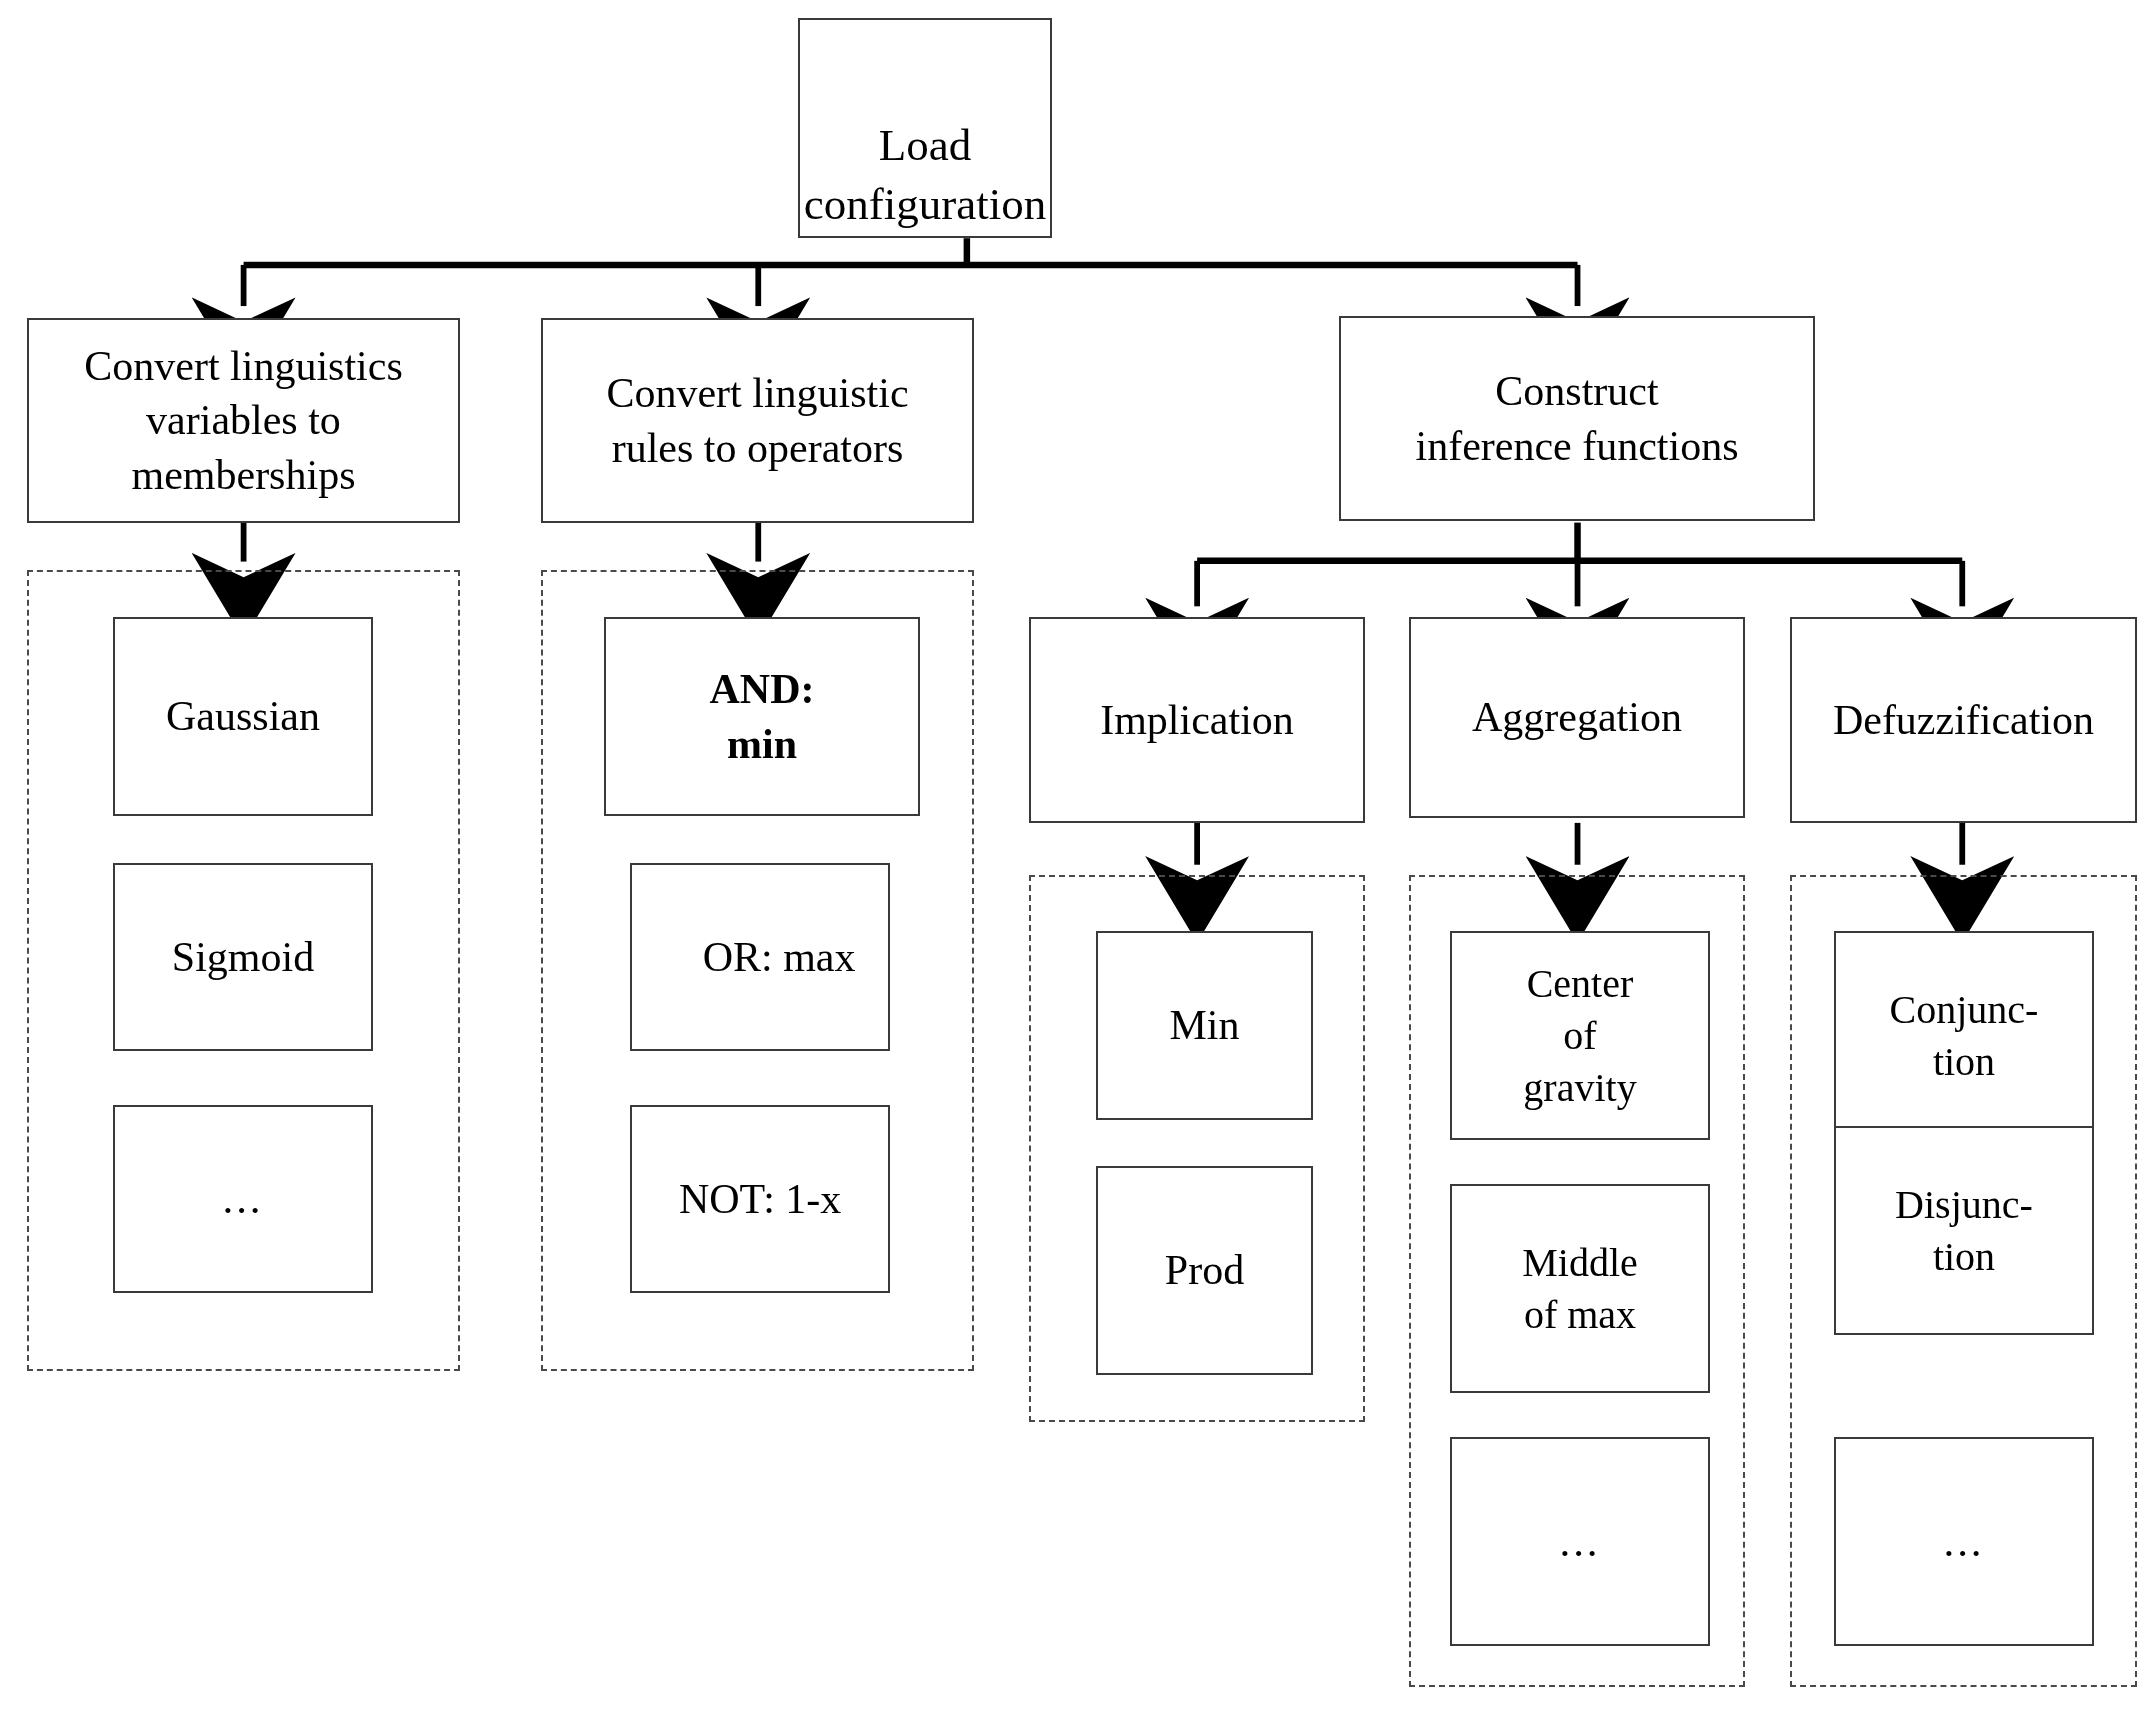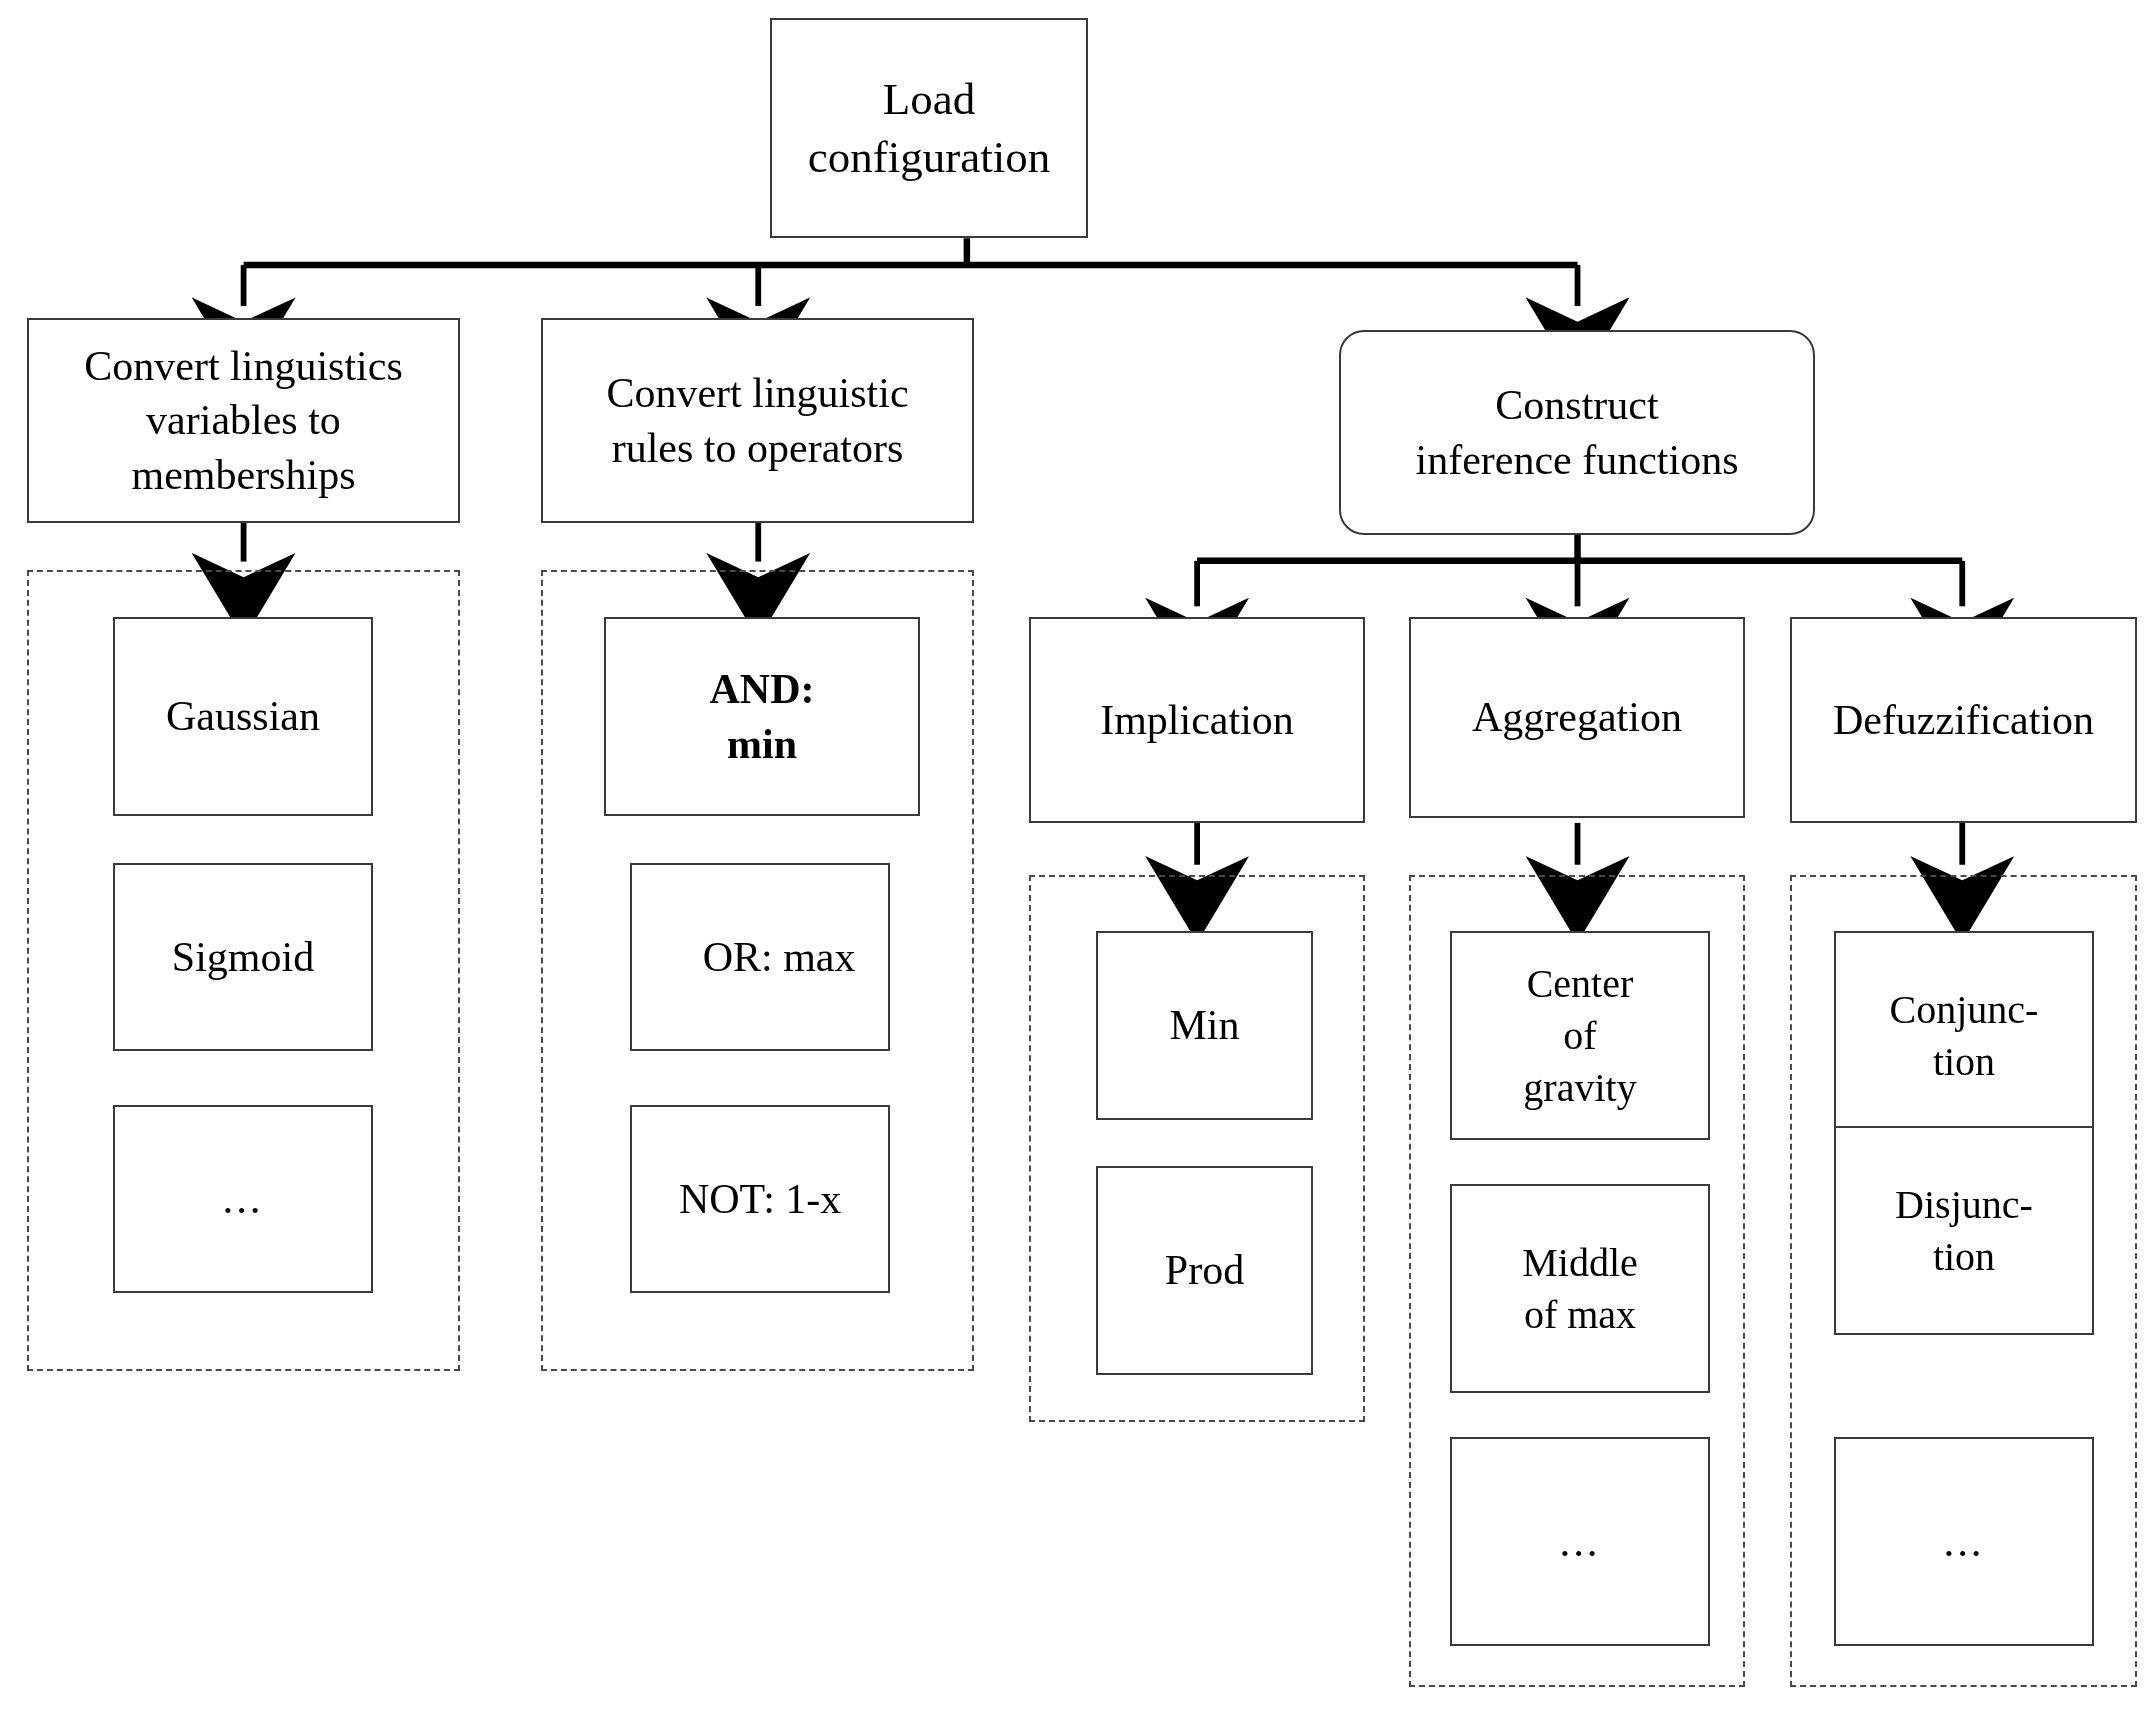--- a/index.html
+++ b/index.html
@@ -78,37 +78,37 @@
     <line x1="1658" y1="777" x2="2718" y2="777" stroke="#000000" stroke-width="9"></line>
     <line x1="1658" y1="777" x2="1658" y2="840" stroke="#000000" stroke-width="8" marker-end="url(#ah)"></line>
     <line x1="2185" y1="777" x2="2185" y2="840" stroke="#000000" stroke-width="8" marker-end="url(#ah)"></line>
     <line x1="2718" y1="777" x2="2718" y2="840" stroke="#000000" stroke-width="8" marker-end="url(#ah)"></line>
 
     <line x1="1658" y1="1140" x2="1658" y2="1198" stroke="#000000" stroke-width="8" marker-end="url(#ah)"></line>
     <line x1="2185" y1="1140" x2="2185" y2="1198" stroke="#000000" stroke-width="8" marker-end="url(#ah)"></line>
     <line x1="2718" y1="1140" x2="2718" y2="1198" stroke="#000000" stroke-width="8" marker-end="url(#ah)"></line>
   </svg>
 
-  <div class="node fs-big" style="left:770px; top:18px; width:318px; height:220px;">
+  <div class="node fs-big" style="left:798px; top:18px; width:254px; height:220px;align-items:flex-end;">
     <span class="lbl">Load
 configuration</span>
   </div>
 
   <div class="node fs-mid" style="left:27px; top:318px; width:433px; height:205px;">
     <span class="lbl">Convert linguistics
 variables to
 memberships</span>
   </div>
 
   <div class="node fs-mid" style="left:541px; top:318px; width:433px; height:205px;">
     <span class="lbl">Convert linguistic
 rules to operators</span>
   </div>
 
-  <div class="node fs-mid" style="left:1339px; top:330px; width:476px; height:205px;border-radius:25px;">
+  <div class="node fs-mid" style="left:1339px; top:316px; width:476px; height:205px;">
     <span class="lbl">Construct
 inference functions</span>
   </div>
 
   <div class="group" style="left:27px; top:570px; width:433px; height:801px;"></div>
   <div class="node fs-mid" style="left:113px; top:617px; width:260px; height:199px;">
     <span class="lbl">Gaussian</span>
   </div>
   <div class="node fs-mid" style="left:113px; top:863px; width:260px; height:188px;">
     <span class="lbl">Sigmoid</span>

